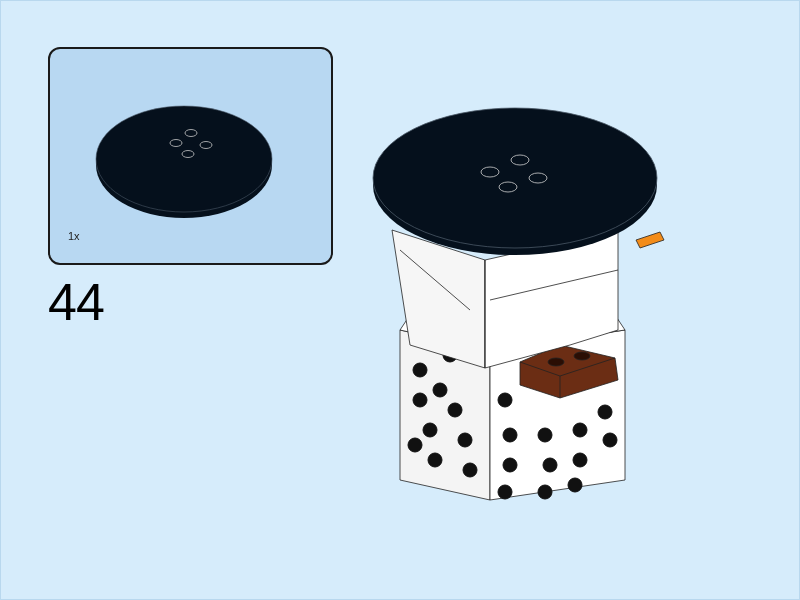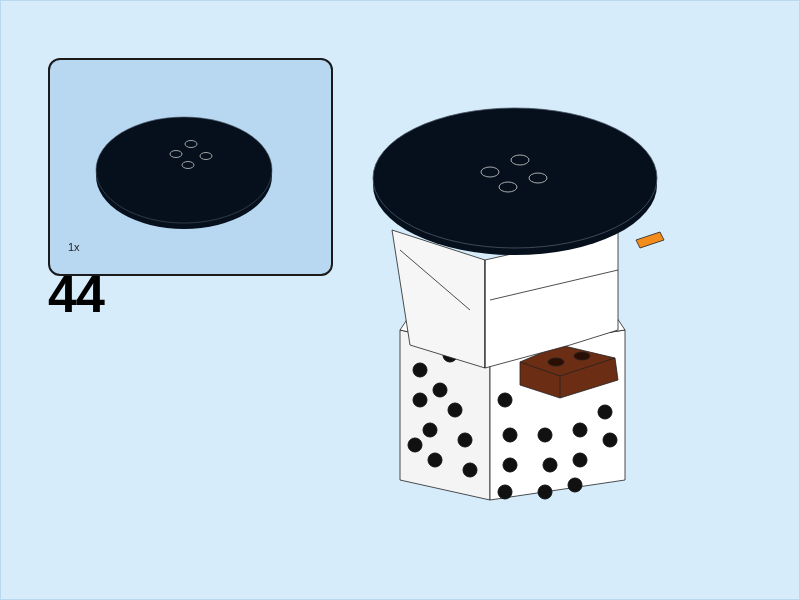--- a/index.html
+++ b/index.html
@@ -7,33 +7,33 @@
     width: 800px; height: 600px; overflow: hidden;
     background: #d6ecfb;
     position: relative;
     font-family: "Liberation Sans", sans-serif;
   }
   .page-border {
     position: absolute; left: 0; top: 0; width: 798px; height: 598px;
     border: 1px solid #b9d8ee;
   }
   .parts-box {
-    position: absolute; left: 48px; top: 58px; width: 281px; height: 214px;
+    position: absolute; left: 48px; top: 47px; width: 281px; height: 214px;
     background: #b8d8f2;
     border: 2px solid #1a1a1a;
     border-radius: 12px;
   }
   .parts-box svg { position: absolute; left: 0; top: 0; }
   .qty {
     position: absolute; left: 18px; top: 181px;
     font-size: 11px; color: #222;
   }
   .step-number {
-    position: absolute; left: 48px; top: 268px;
-    font-size: 52px; font-weight: bold; color: #000;
+    position: absolute; left: 48px; top: 276px;
+    font-size: 52px; font-weight: normal; color: #000;
     letter-spacing: -1px; line-height: 1;
   }
   .model { position: absolute; left: 360px; top: 100px; }
 </style>
 </head>
 <body>
 
 <div class="page-border"></div>
 
 <div class="parts-box">

